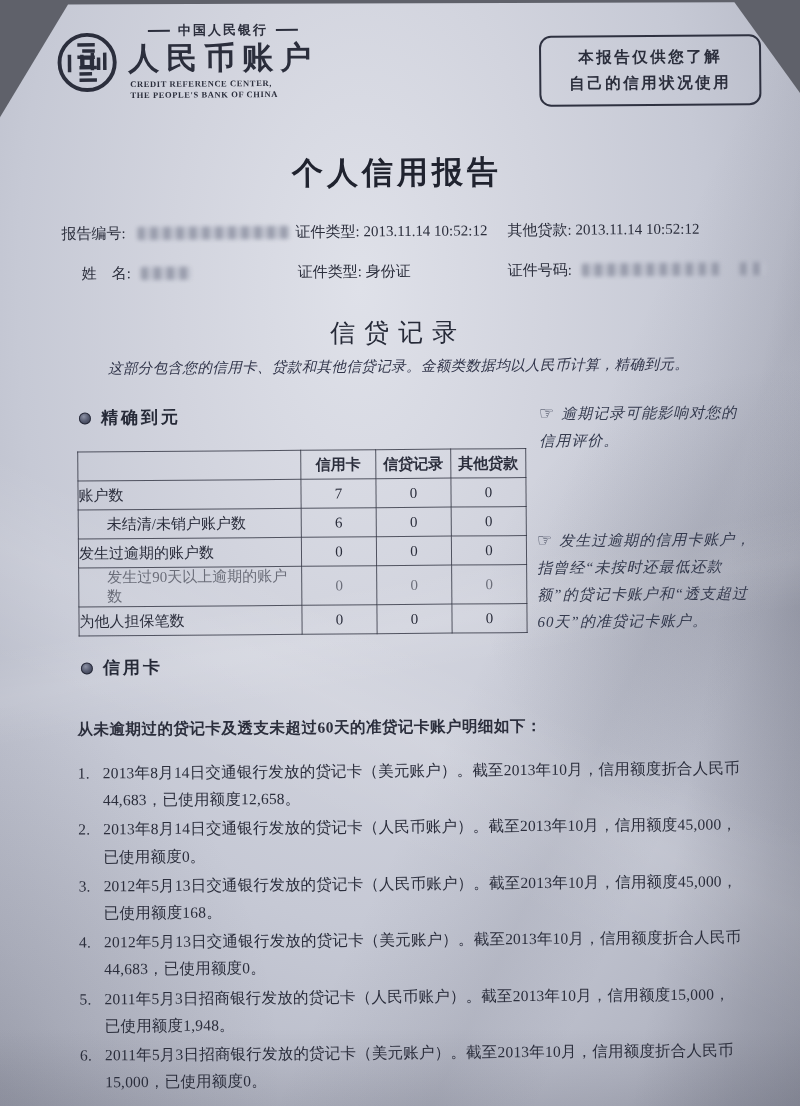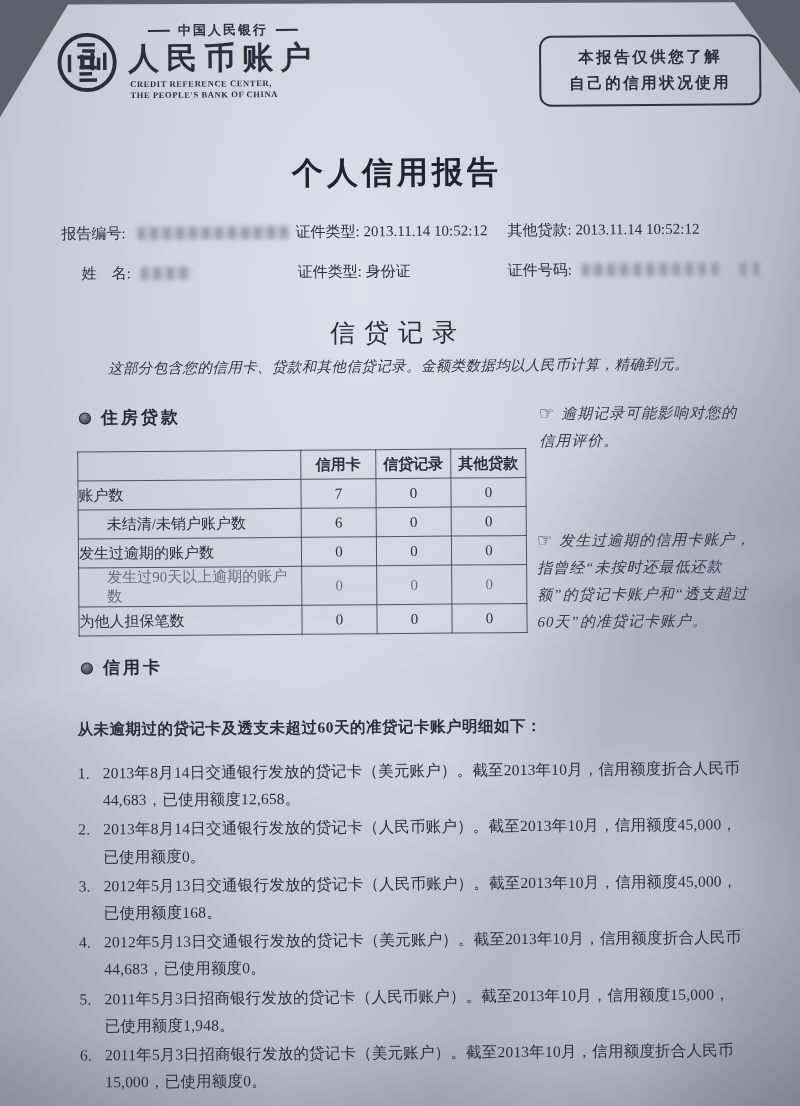--- a/index.html
+++ b/index.html
@@ -166,21 +166,21 @@
     <span class="m-label">证件号码:</span>
     <span class="blur" style="width:140px;margin-left:6px;"></span>
     <span class="blur" style="width:26px;margin-left:14px;"></span>
   </div>
 
   <div class="sec-title">信贷记录</div>
   <div class="sec-sub">这部分包含您的信用卡、贷款和其他信贷记录。金额类数据均以人民币计算，精确到元。</div>
 
   <div class="heading" style="left:80px;top:404px;">
     <span class="bullet"></span>
-    <span>住房贷款</span>
+    <span>精确到元</span>
   </div>
 
   <div class="note" style="left:540px;top:401px;width:206px;">
     <span class="hand">☞</span><span>逾期记录可能影响对您的信用评价。</span>
   </div>
 
   <table class="summary">
     <tbody>
         <tr>
       <td class="lbl"></td>

